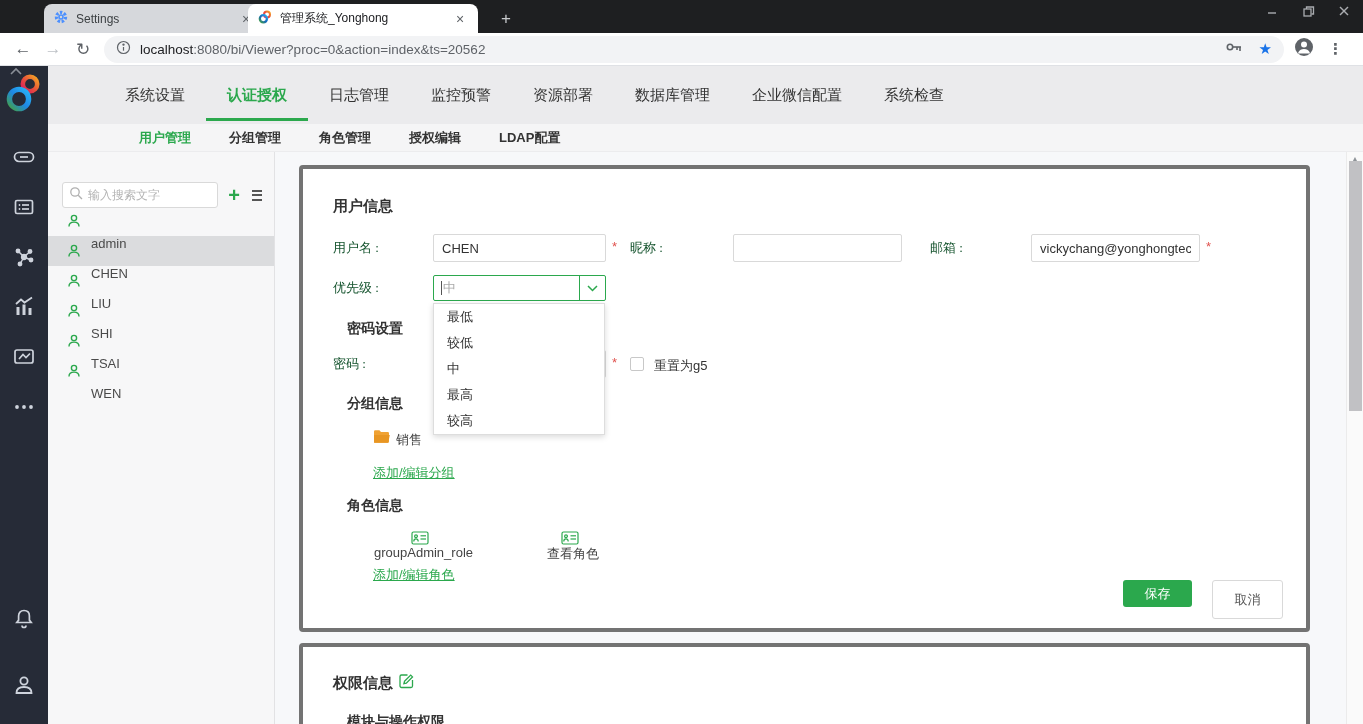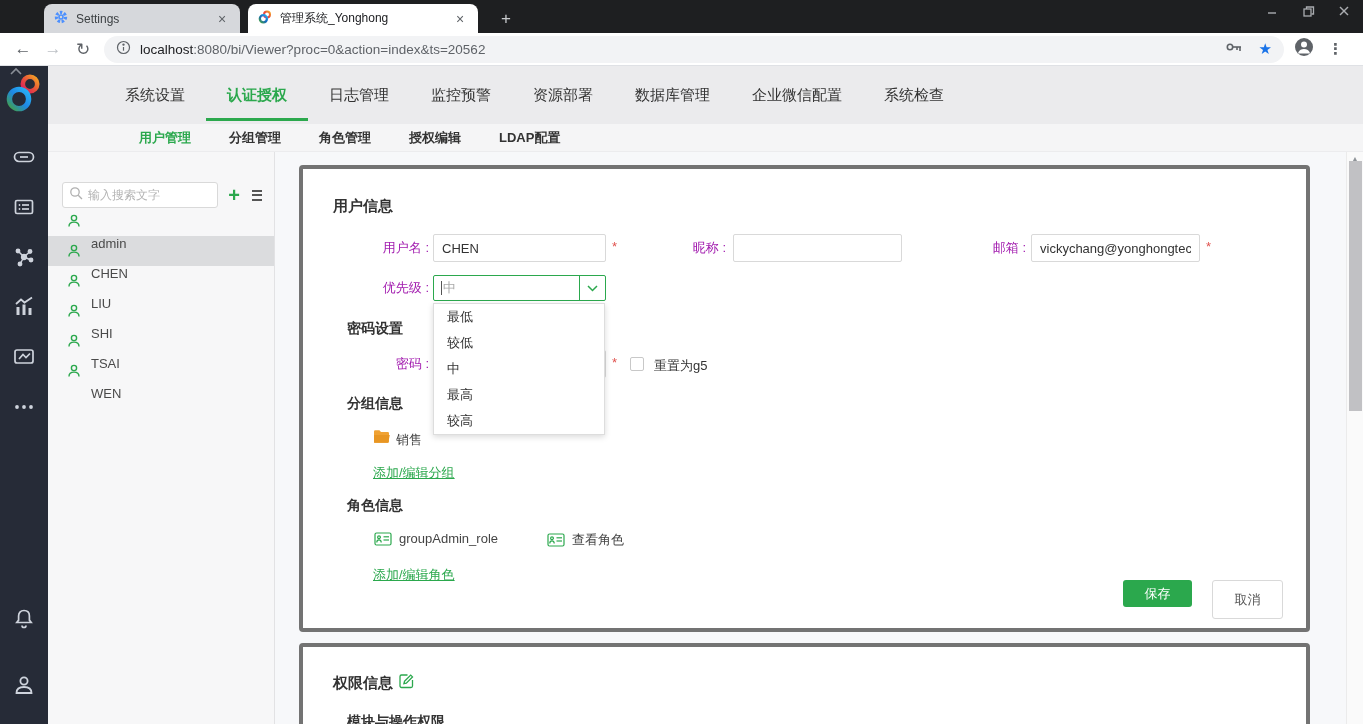--- a/index.html
+++ b/index.html
@@ -3,21 +3,21 @@
 <meta charset="utf-8">
 <style>
   * { margin:0; padding:0; box-sizing:border-box; }
   html,body { width:1363px; height:724px; overflow:hidden; }
   body { font-family:"Liberation Sans","DejaVu Sans",sans-serif; position:relative; background:#f7f8fa; }
   .a { position:absolute; }
 
   
   .titlebar { position:absolute; left:0; top:0; width:1363px; height:33px; background:#1e1f21; }
   .tab { position:absolute; top:4px; height:29px; border-radius:8px 8px 0 0; display:flex; align-items:center; padding:0 10px; font-size:12px; color:#3c4043; }
-  .tab.inactive { left:44px; width:196px; background:#d6d8dc; }
+  .tab.inactive { left:44px; width:220px; background:#d6d8dc; }
   .tab.active { left:248px; width:230px; background:#ffffff; color:#202124; }
   .tab .title { flex:1; margin-left:8px; white-space:nowrap; overflow:hidden; }
   .tab .close { width:16px; height:16px; display:flex; align-items:center; justify-content:center; font-size:14px; color:#5f6368; border-radius:50%; cursor:pointer; }
   .newtab { position:absolute; left:494px; top:7px; width:24px; height:24px; color:#c8cacd; font-size:17px; display:flex; align-items:center; justify-content:center; border-radius:50%; cursor:pointer; }
   .wincontrols { position:absolute; right:8px; top:2px; display:flex; gap:14px; }
   .winbtn { width:22px; height:18px; display:flex; align-items:center; justify-content:center; cursor:pointer; }
 
   .toolbar { position:absolute; left:0; top:33px; width:1363px; height:33px; background:#ffffff; border-bottom:1px solid #dfe1e5; display:flex; align-items:center; }
   .navbtn { font-size:17px; color:#5f6368; width:30px; text-align:center; cursor:pointer; }
   .navbtn.disabled { color:#bdc1c6; }
@@ -60,39 +60,39 @@
   .urow.selected { background:#dbdcde; }
   .urow .uname { margin-left:9px;margin-top:44px; }
 
   
   .content { position:absolute; left:275px; top:152px; width:1071px; bottom:0; background:#f7f8fa; }
   .card { position:absolute; left:24px; width:1011px; background:#fff; border:4px solid #737373; border-radius:4px; }
   .card1 { top:13px; height:467px; }
   .card2 { top:491px; height:310px; }
   .sec { font-weight:bold; font-size:14px; color:#333; }
   .sec15 { font-weight:bold; font-size:15px; color:#333; }
-  .lbl { display:inline-block; text-align:right; color:#a21caf; font-size:13px; }
+  .lbl { display:inline-block; color:#14532d; font-size:13px;font-family:Liberation Serif, serif; }
   .ipt { border:1px solid #d9d9d9; border-radius:2px; font-size:13px; color:#333; padding:0 8px; background:#fff; height:28px; }
   .req { color:#e0524e; font-size:13px; }
   .glink { color:#2ba84d; text-decoration:underline; font-size:13px; cursor:pointer; }
 
   .pselect { border:1px solid #2ba84d; border-radius:2px; background:#fff; display:flex; height:26px; cursor:pointer; }
   .pselect .val { flex:1; display:flex; align-items:center; padding-left:7px; font-size:13px; color:#a9a9a9; }
   .caret { display:inline-block; width:1px; height:14px; background:#555; margin-right:1px; }
   .pselect .chev { width:26px; border-left:1px solid #2ba84d; display:flex; align-items:center; justify-content:center; }
   .dropdown { position:absolute; background:#fff; border:1px solid #ddd; box-shadow:0 2px 6px rgba(0,0,0,.15); z-index:20; }
   .dropdown .opt { height:26px; display:flex; align-items:center; padding-left:13px; font-size:13px; color:#333; cursor:pointer; }
 
   .checkbox { width:14px; height:14px; border:1px solid #c8c8c8; border-radius:2px; background:#fff; cursor:pointer; }
   .cblabel { font-size:13px; color:#333; }
 
   .btn-save { background:#2ba84d; color:#fff; border:none; border-radius:3px; width:69px; height:27px; font-size:13px; cursor:pointer; }
   .btn-cancel { background:#fff; color:#555; border:1px solid #d9d9d9; border-radius:3px; width:71px; height:39px; font-size:13px; cursor:pointer; }
 
-  .rolechip { display:flex; align-items:center; font-size:13px; color:#444; }
+  .rolechip { display:flex; align-items:center; font-size:13px; color:#444;flex-direction:column; }
   .rolechip svg { margin-right:7px; }
 
   
   .vscroll { position:absolute; right:0; top:152px; width:17px; bottom:0; background:#fafafa; border-left:1px solid #ebebeb; }
   .vscroll .arrow { height:13px; display:flex; align-items:center; justify-content:center; font-size:7px; color:#8f9499; cursor:pointer; }
   .vscroll .thumb { position:absolute; left:2px; top:9px; width:13px; height:250px; background:#c1c1c4; cursor:pointer; }
 </style>
 </head>
 <body>
 

